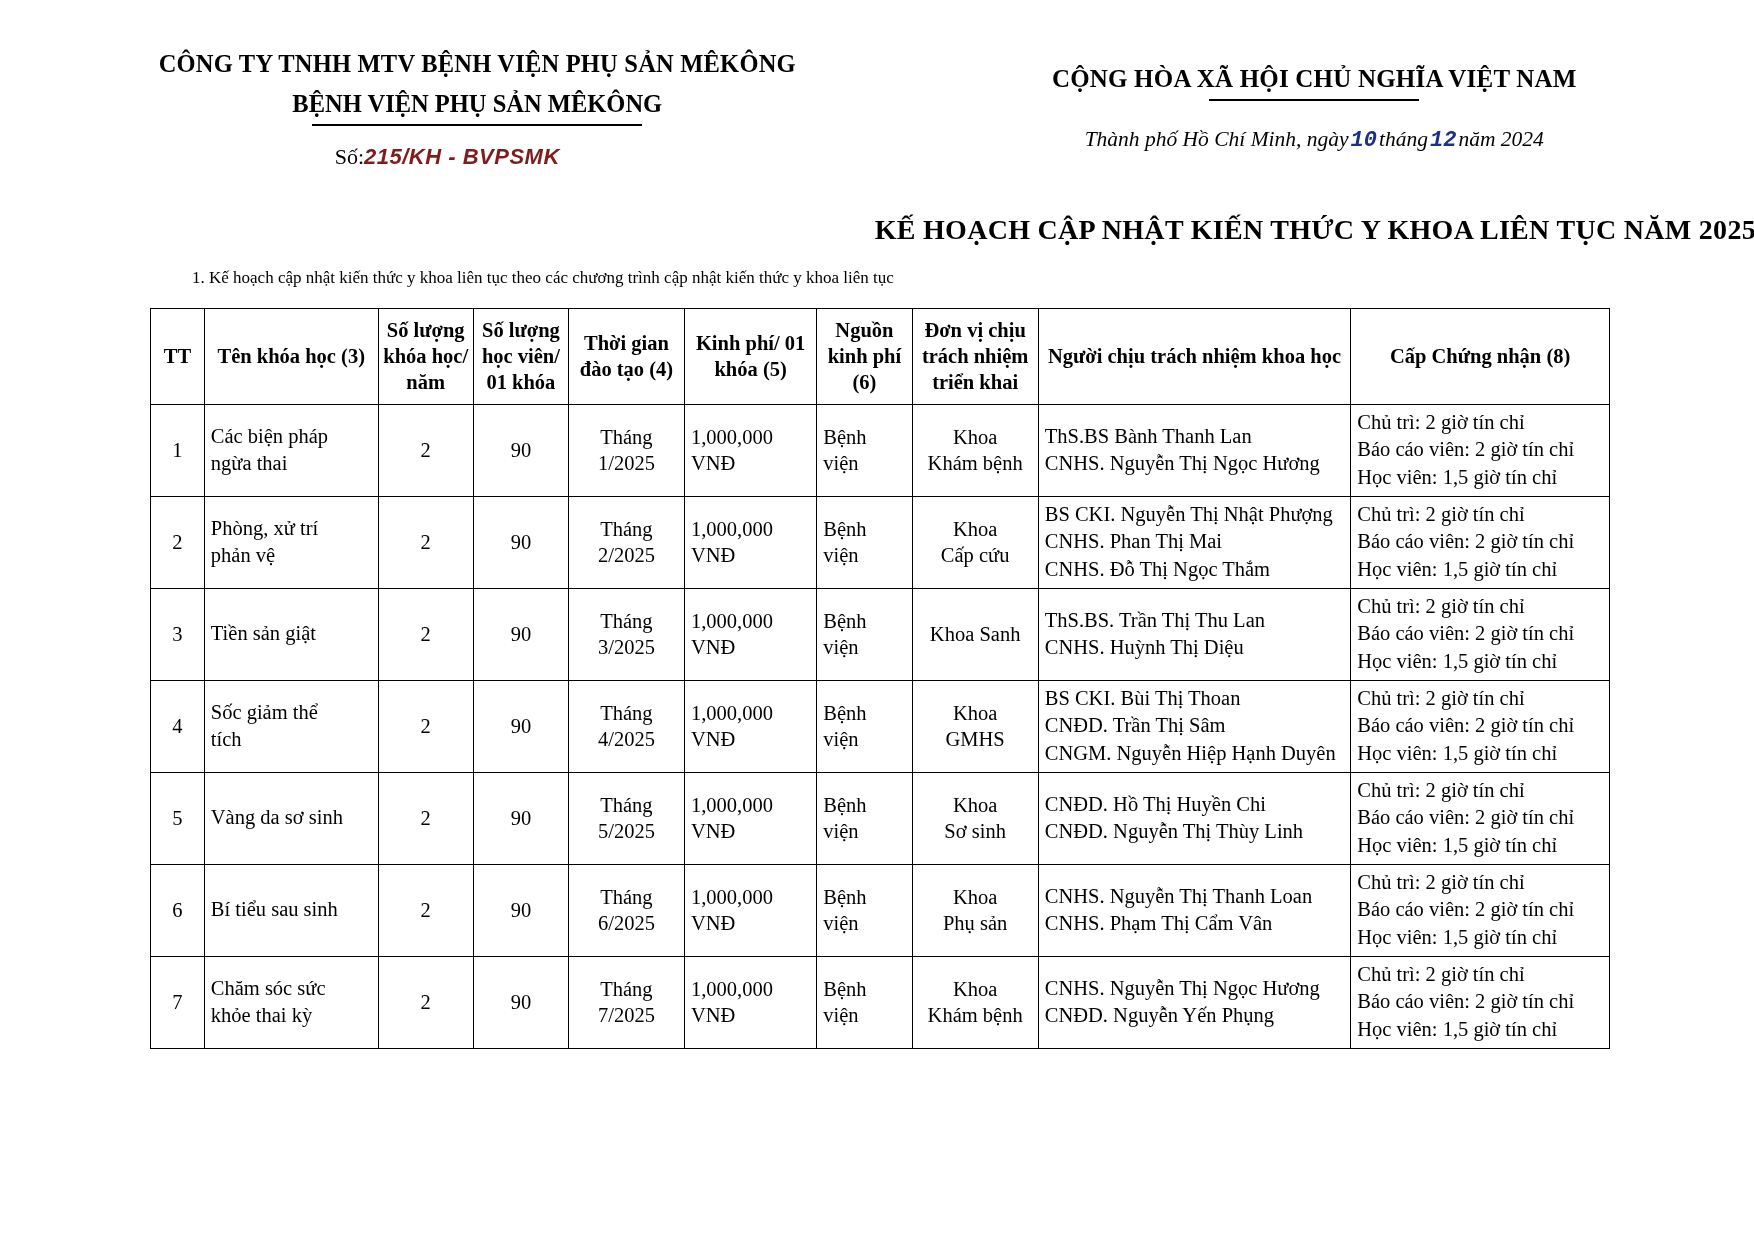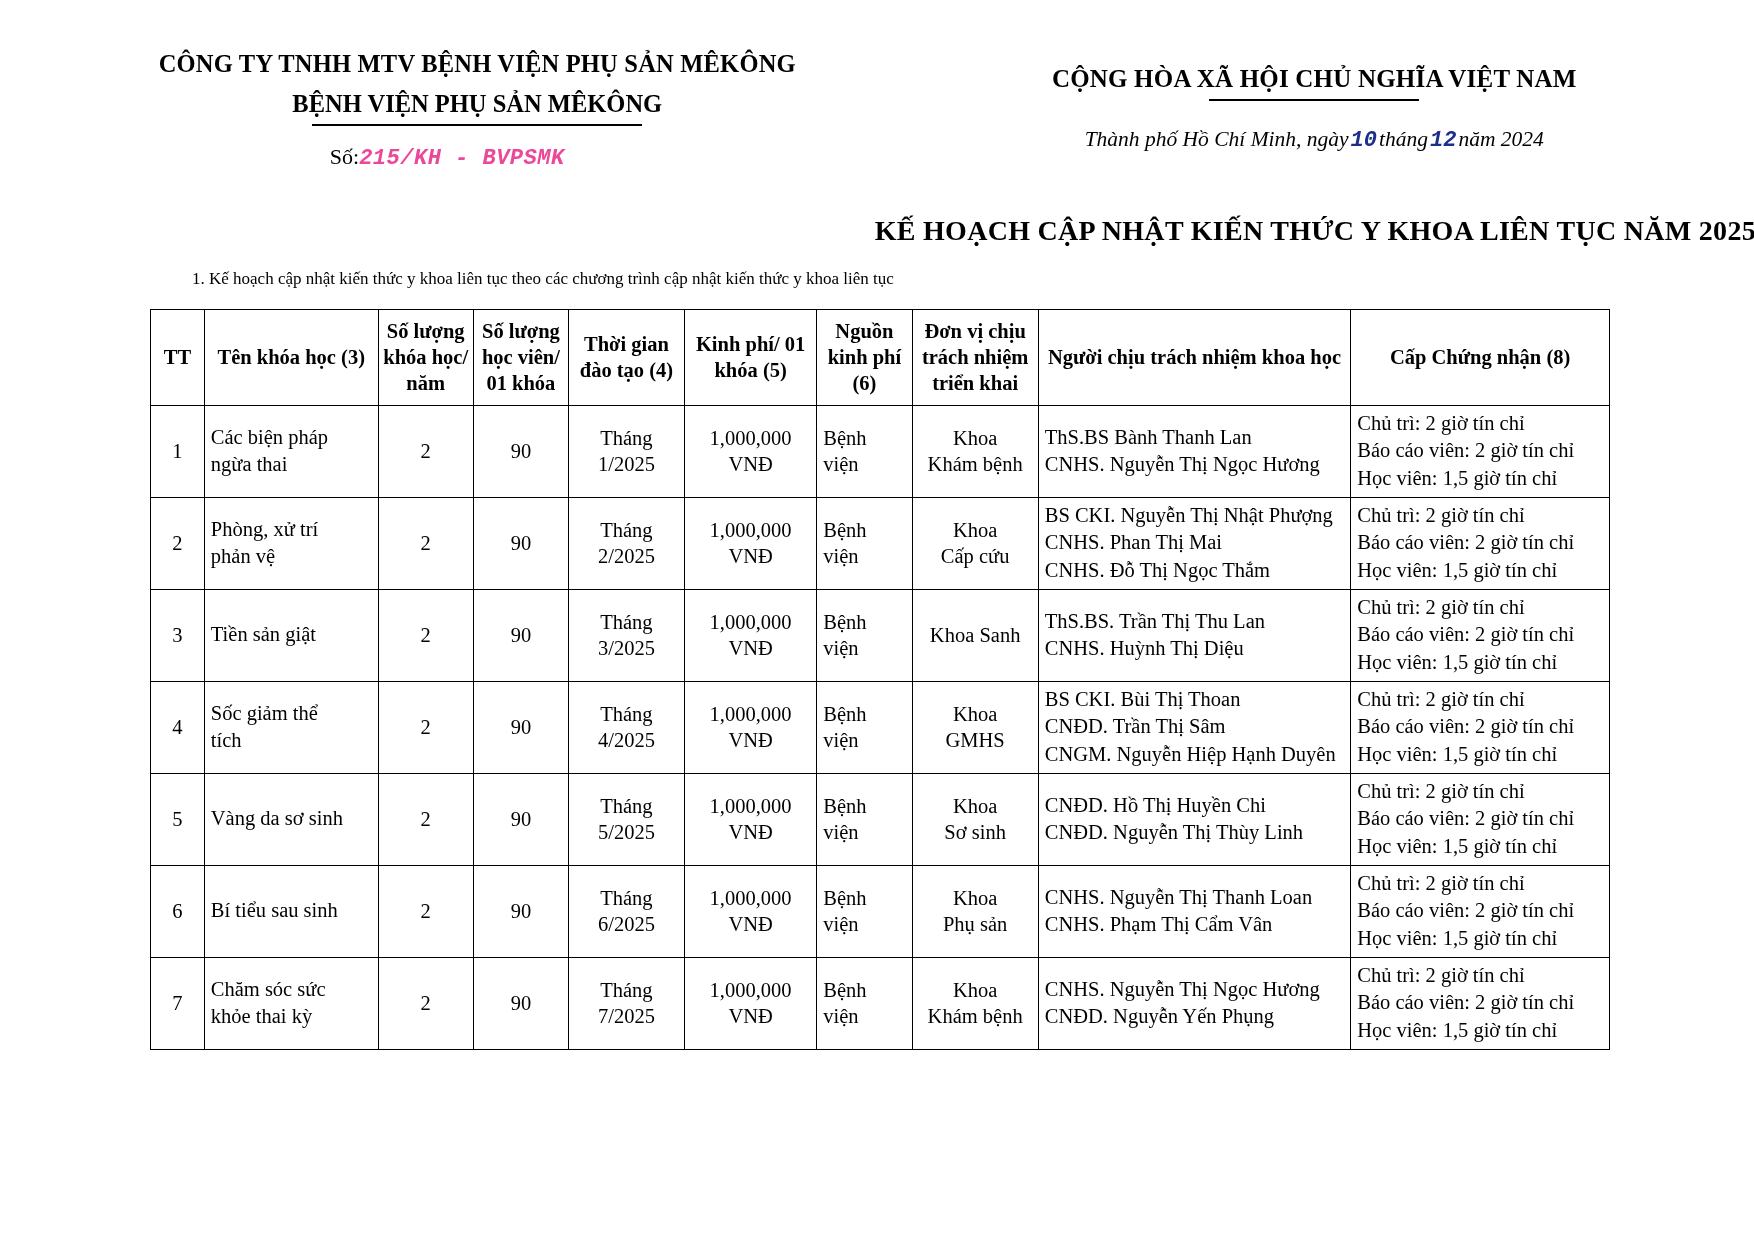--- a/index.html
+++ b/index.html
@@ -72,22 +72,22 @@
   }
 
   .sonumber {
     margin-top: 18px;
     font-size: 22px;
     text-align: center;
     position: relative;
     left: -30px;
   }
   .handwrite {
-    font-family: Liberation Mono, monospace;
-    color: #ec4899;
+    font-family: Liberation Sans, sans-serif;
+    color: #7f1d1d;
     font-style: italic;
     font-weight: bold;
     letter-spacing: 0.5px;
   }
   .place-date {
     margin-top: 26px;
     font-size: 21.5px;
     font-style: italic;
     text-align: center;
     white-space: nowrap;
@@ -130,21 +130,21 @@
   table.plan thead th {
     font-weight: bold;
     text-align: center;
     line-height: 1.28;
     padding: 8px 4px;
   }
   td.c-tt { text-align: center; }
   td.c-name { text-align: left; padding-left: 10px; line-height: 1.35; }
   td.c-num { text-align: center; }
   td.c-time { text-align: center; line-height: 1.3; }
-  td.c-cost { text-align: center; line-height: 1.3; }
+  td.c-cost { line-height: 1.3; }
   td.c-src { line-height: 1.3; }
   td.c-unit { text-align: center; line-height: 1.3; }
   td.c-people { text-align: left; padding-left: 10px; line-height: 1.35; }
   td.c-cert { text-align: left; padding-left: 10px; line-height: 1.35; }
   td .ln { display: block; white-space: nowrap; }
   td.c-name .ln, td.c-unit .ln, td.c-time .ln, td.c-cost .ln, td.c-src .ln { white-space: normal; }
 </style>
 </head>
 <body>
 

